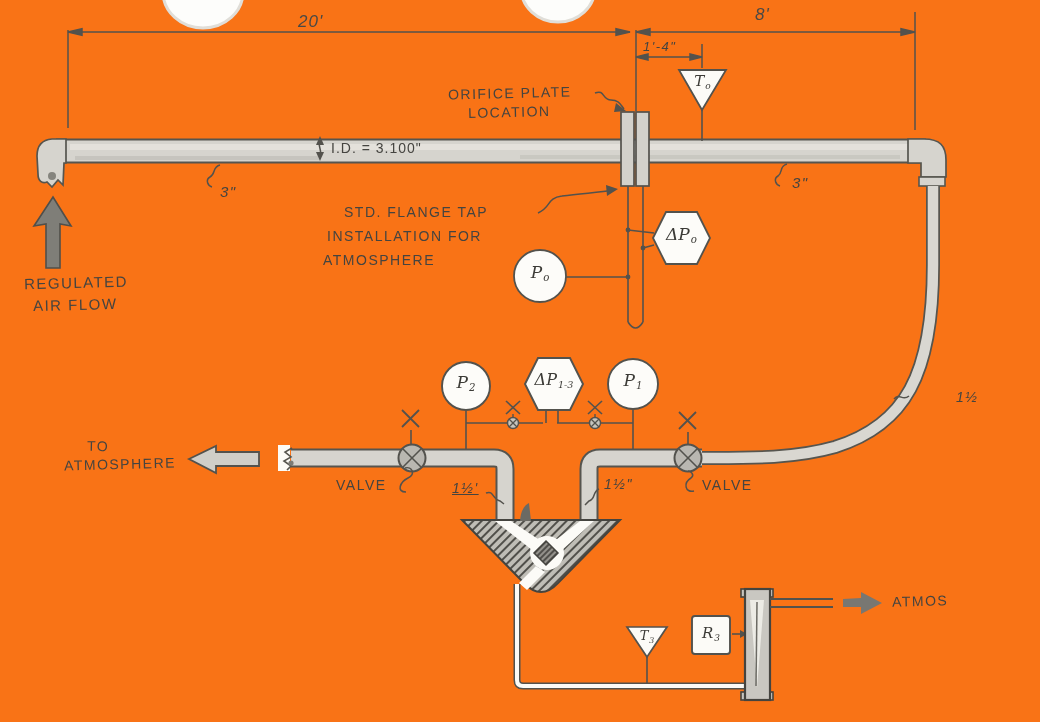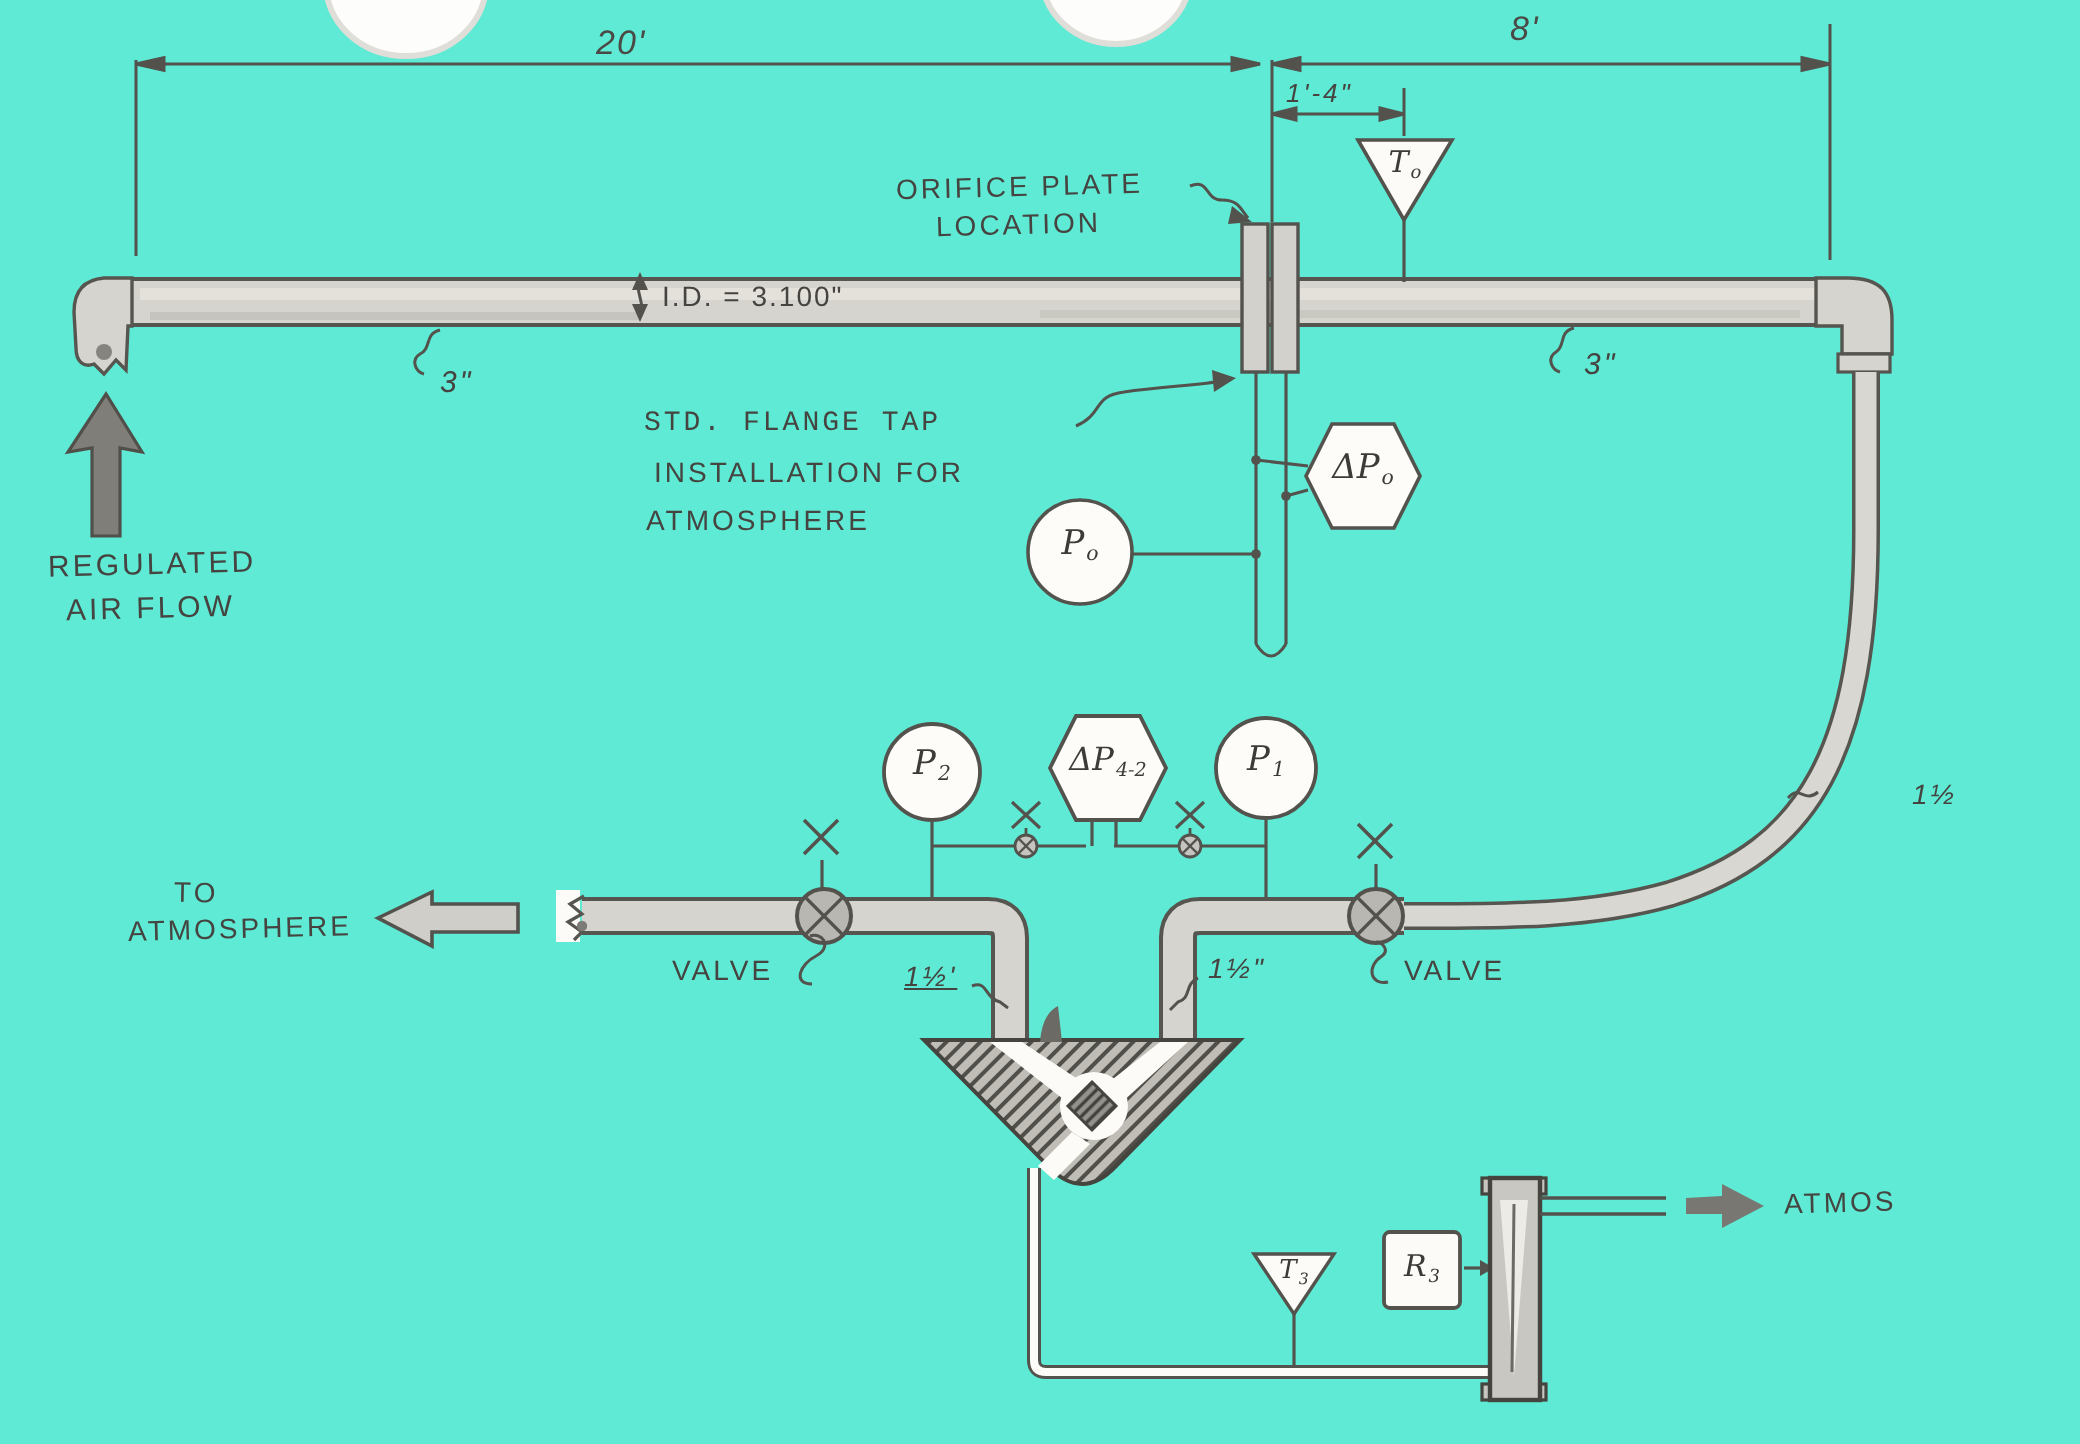--- a/index.html
+++ b/index.html
@@ -1,18 +1,18 @@
 <!DOCTYPE html>
 <html><head>
 <meta charset="utf-8">
 <style>
   html,body{margin:0;padding:0;background:#ffffff;}
   .canvas{
     position:relative;width:1040px;height:722px;overflow:hidden;
-    background:#5eead4;
+    background:#f97316;
     font-family:"Liberation Sans",sans-serif;
   }
   svg{position:absolute;left:0;top:0;}
   .lbl{
     position:absolute;white-space:nowrap;color:#454440;
     font-family:"Liberation Sans",sans-serif;letter-spacing:1.5px;
   }
   .hand14{font-size:14px;}
   .hand15{font-size:15px;}
   .hand13{font-size:13px;}
@@ -236,21 +236,21 @@
 <div class="lbl dim" style="left:298px;top:12px;">20'</div>
 <div class="lbl dim" style="left:755px;top:5px;">8'</div>
 <div class="lbl hand13" style="left:643px;top:39px;font-style:italic;">1'-4"</div>
 <div class="lbl hand14" style="left:331px;top:140px;letter-spacing:1px;">I.D. = 3.100"</div>
 <div class="lbl hand15" style="left:220px;top:183px;font-style:italic;">3"</div>
 <div class="lbl hand15" style="left:792px;top:174px;font-style:italic;">3"</div>
 
 <div class="lbl hand14 tilt-l" style="left:448px;top:85px;">ORIFICE PLATE</div>
 <div class="lbl hand14 tilt-l" style="left:468px;top:104px;">LOCATION</div>
 
-<div class="lbl hand14" style="left:322px;top:204px;font-family:Liberation Mono, monospace;">STD. FLANGE TAP</div>
+<div class="lbl hand14" style="left:344px;top:204px;">STD. FLANGE TAP</div>
 <div class="lbl hand14" style="left:327px;top:228px;">INSTALLATION FOR</div>
 <div class="lbl hand14" style="left:323px;top:252px;">ATMOSPHERE</div>
 
 <div class="lbl hand15 tilt-l" style="left:24px;top:274px;">REGULATED</div>
 <div class="lbl hand15 tilt-l" style="left:33px;top:296px;">AIR FLOW</div>
 
 <div class="lbl hand14 tilt-r" style="left:87px;top:438px;">TO</div>
 <div class="lbl hand14 tilt-l" style="left:64px;top:456px;">ATMOSPHERE</div>
 
 <div class="lbl hand14" style="left:336px;top:477px;">VALVE</div>
@@ -273,21 +273,21 @@
 <div class="inst" style="left:514px;top:262px;width:52px;font-size:17px;">
   <span>P</span>
       <span class="sub">o</span>
 </div>
 <div class="inst" style="left:442px;top:372px;width:48px;font-size:17px;">
   <span>P</span>
       <span class="sub">2</span>
 </div>
 <div class="inst" style="left:525px;top:370px;width:58px;font-size:16px;">
   <span>ΔP</span>
-      <span class="sub">4-2</span>
+      <span class="sub">1-3</span>
 </div>
 <div class="inst" style="left:609px;top:370px;width:48px;font-size:17px;">
   <span>P</span>
       <span class="sub">1</span>
 </div>
 <div class="inst" style="left:627px;top:628px;width:40px;font-size:13px;">
   <span>T</span>
       <span class="sub">3</span>
 </div>
 <div class="inst" style="left:693px;top:624px;width:36px;font-size:15px;">

